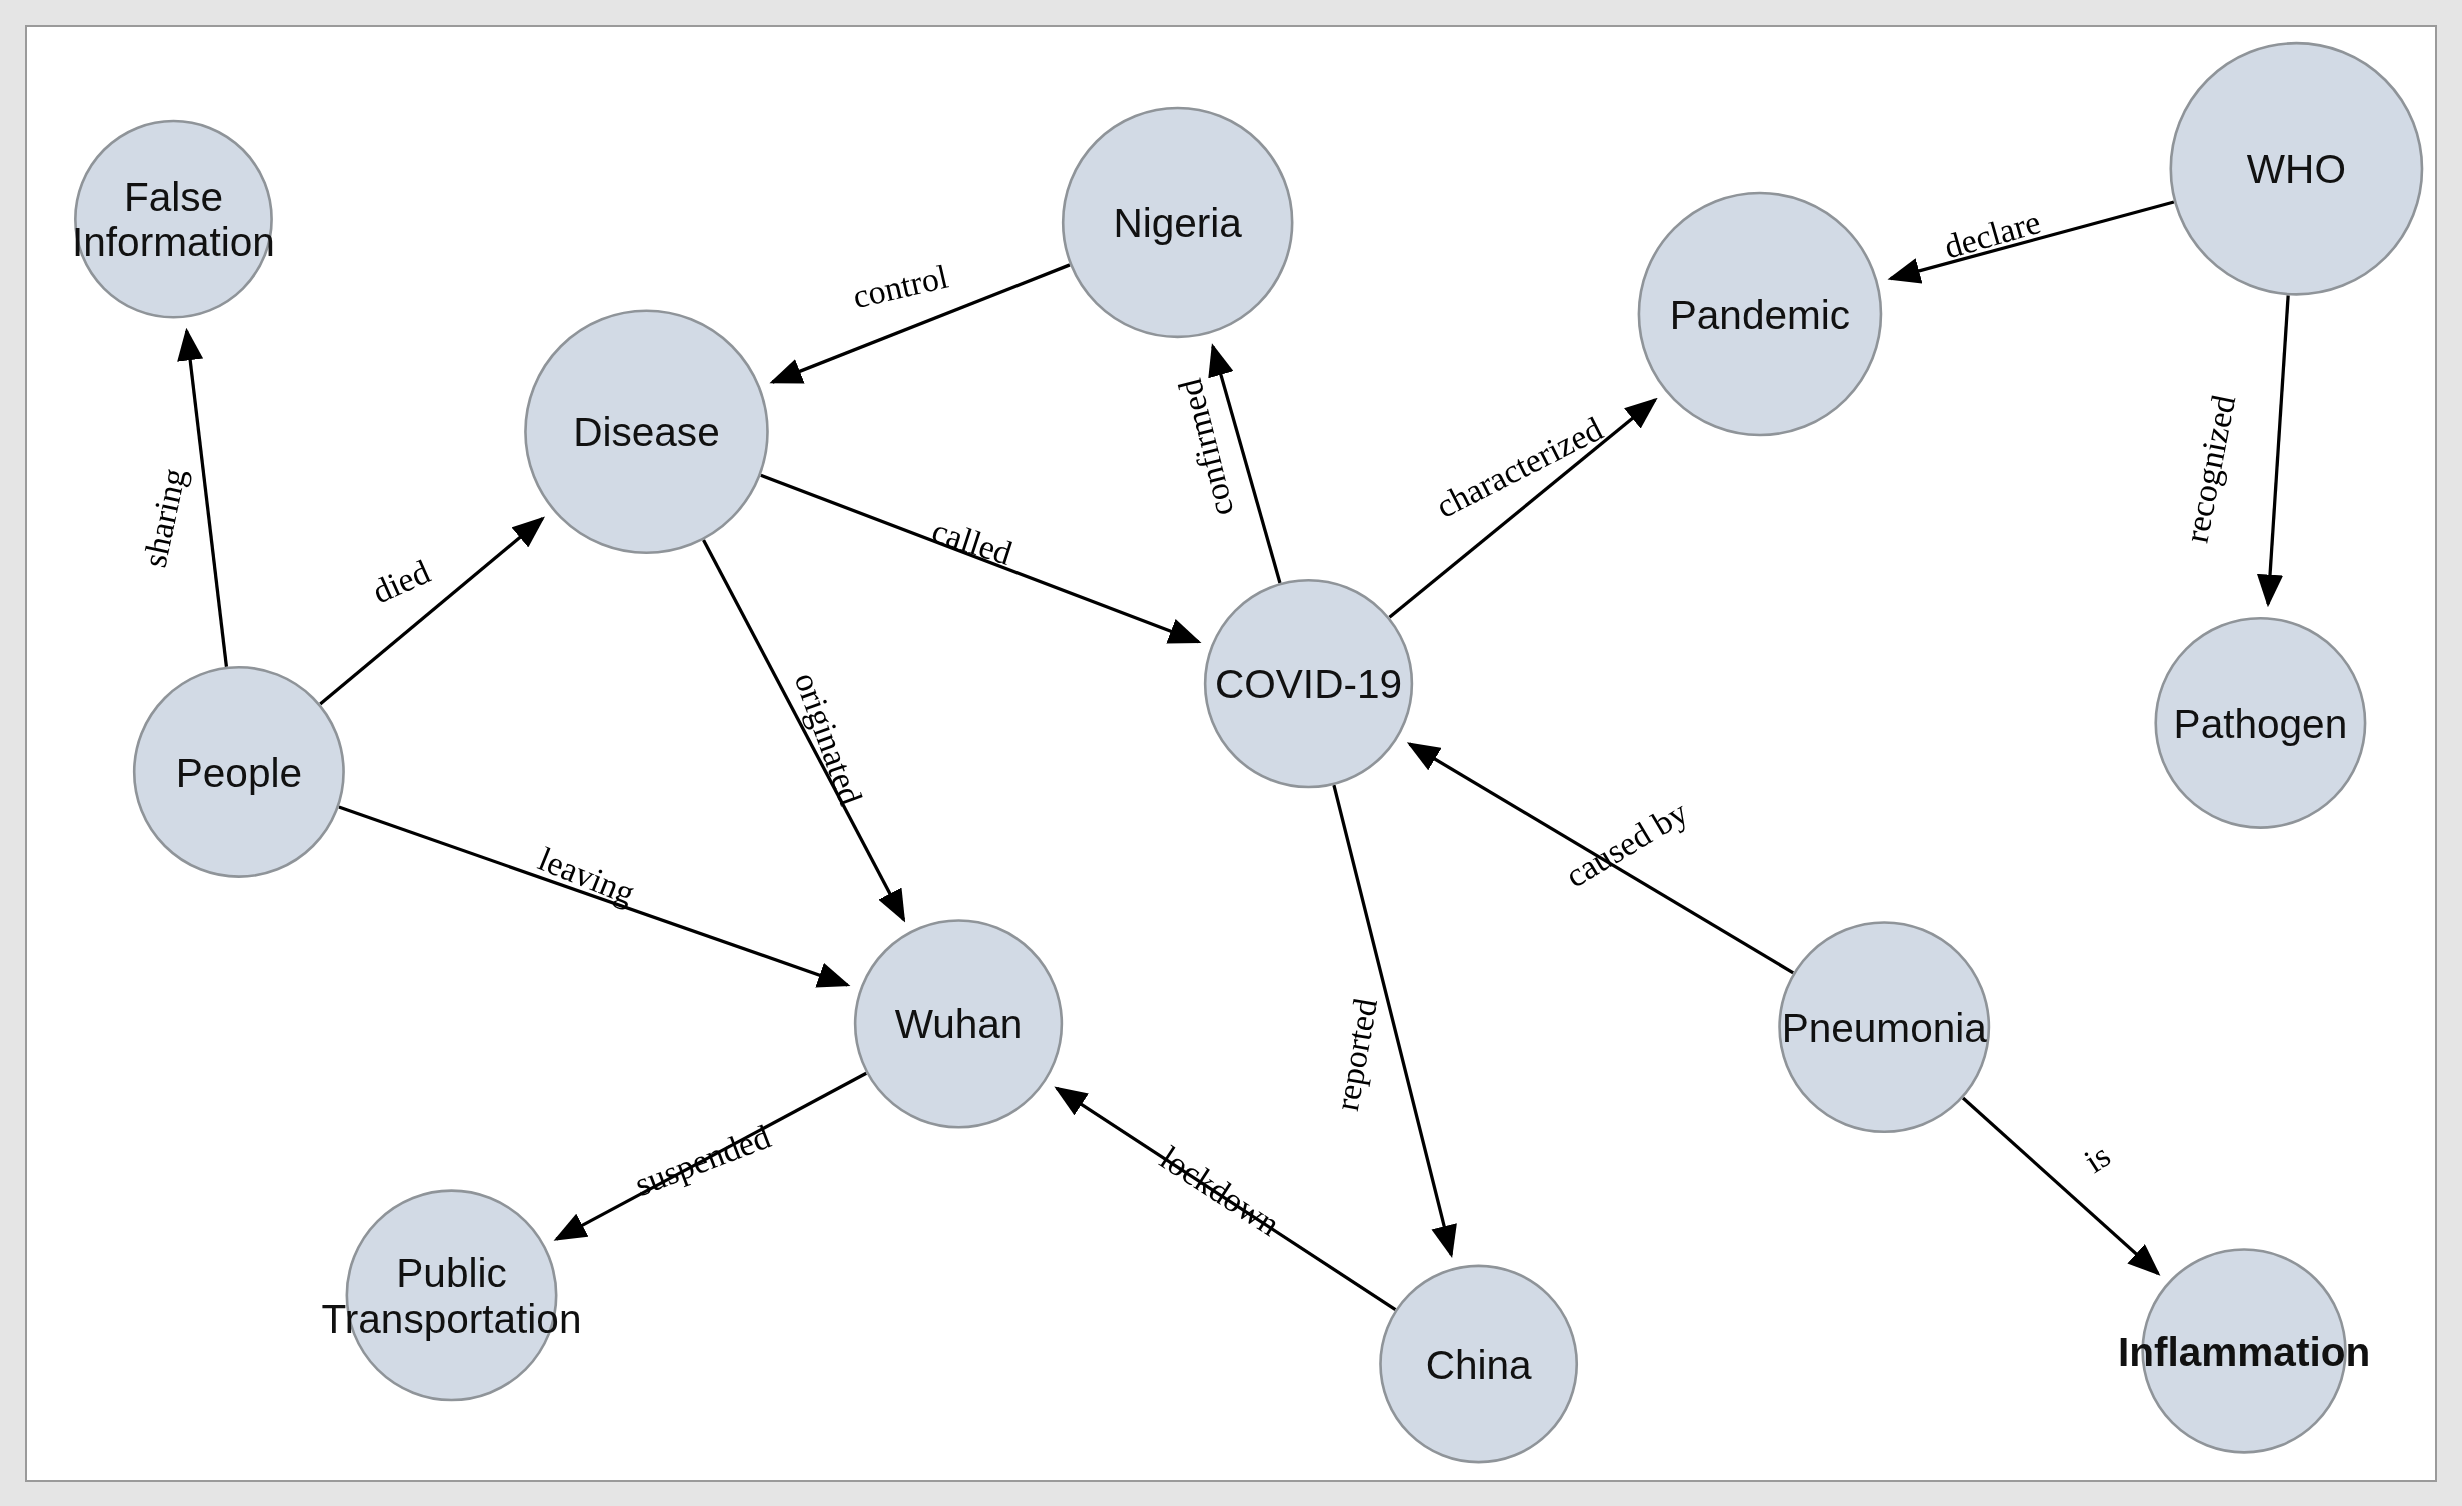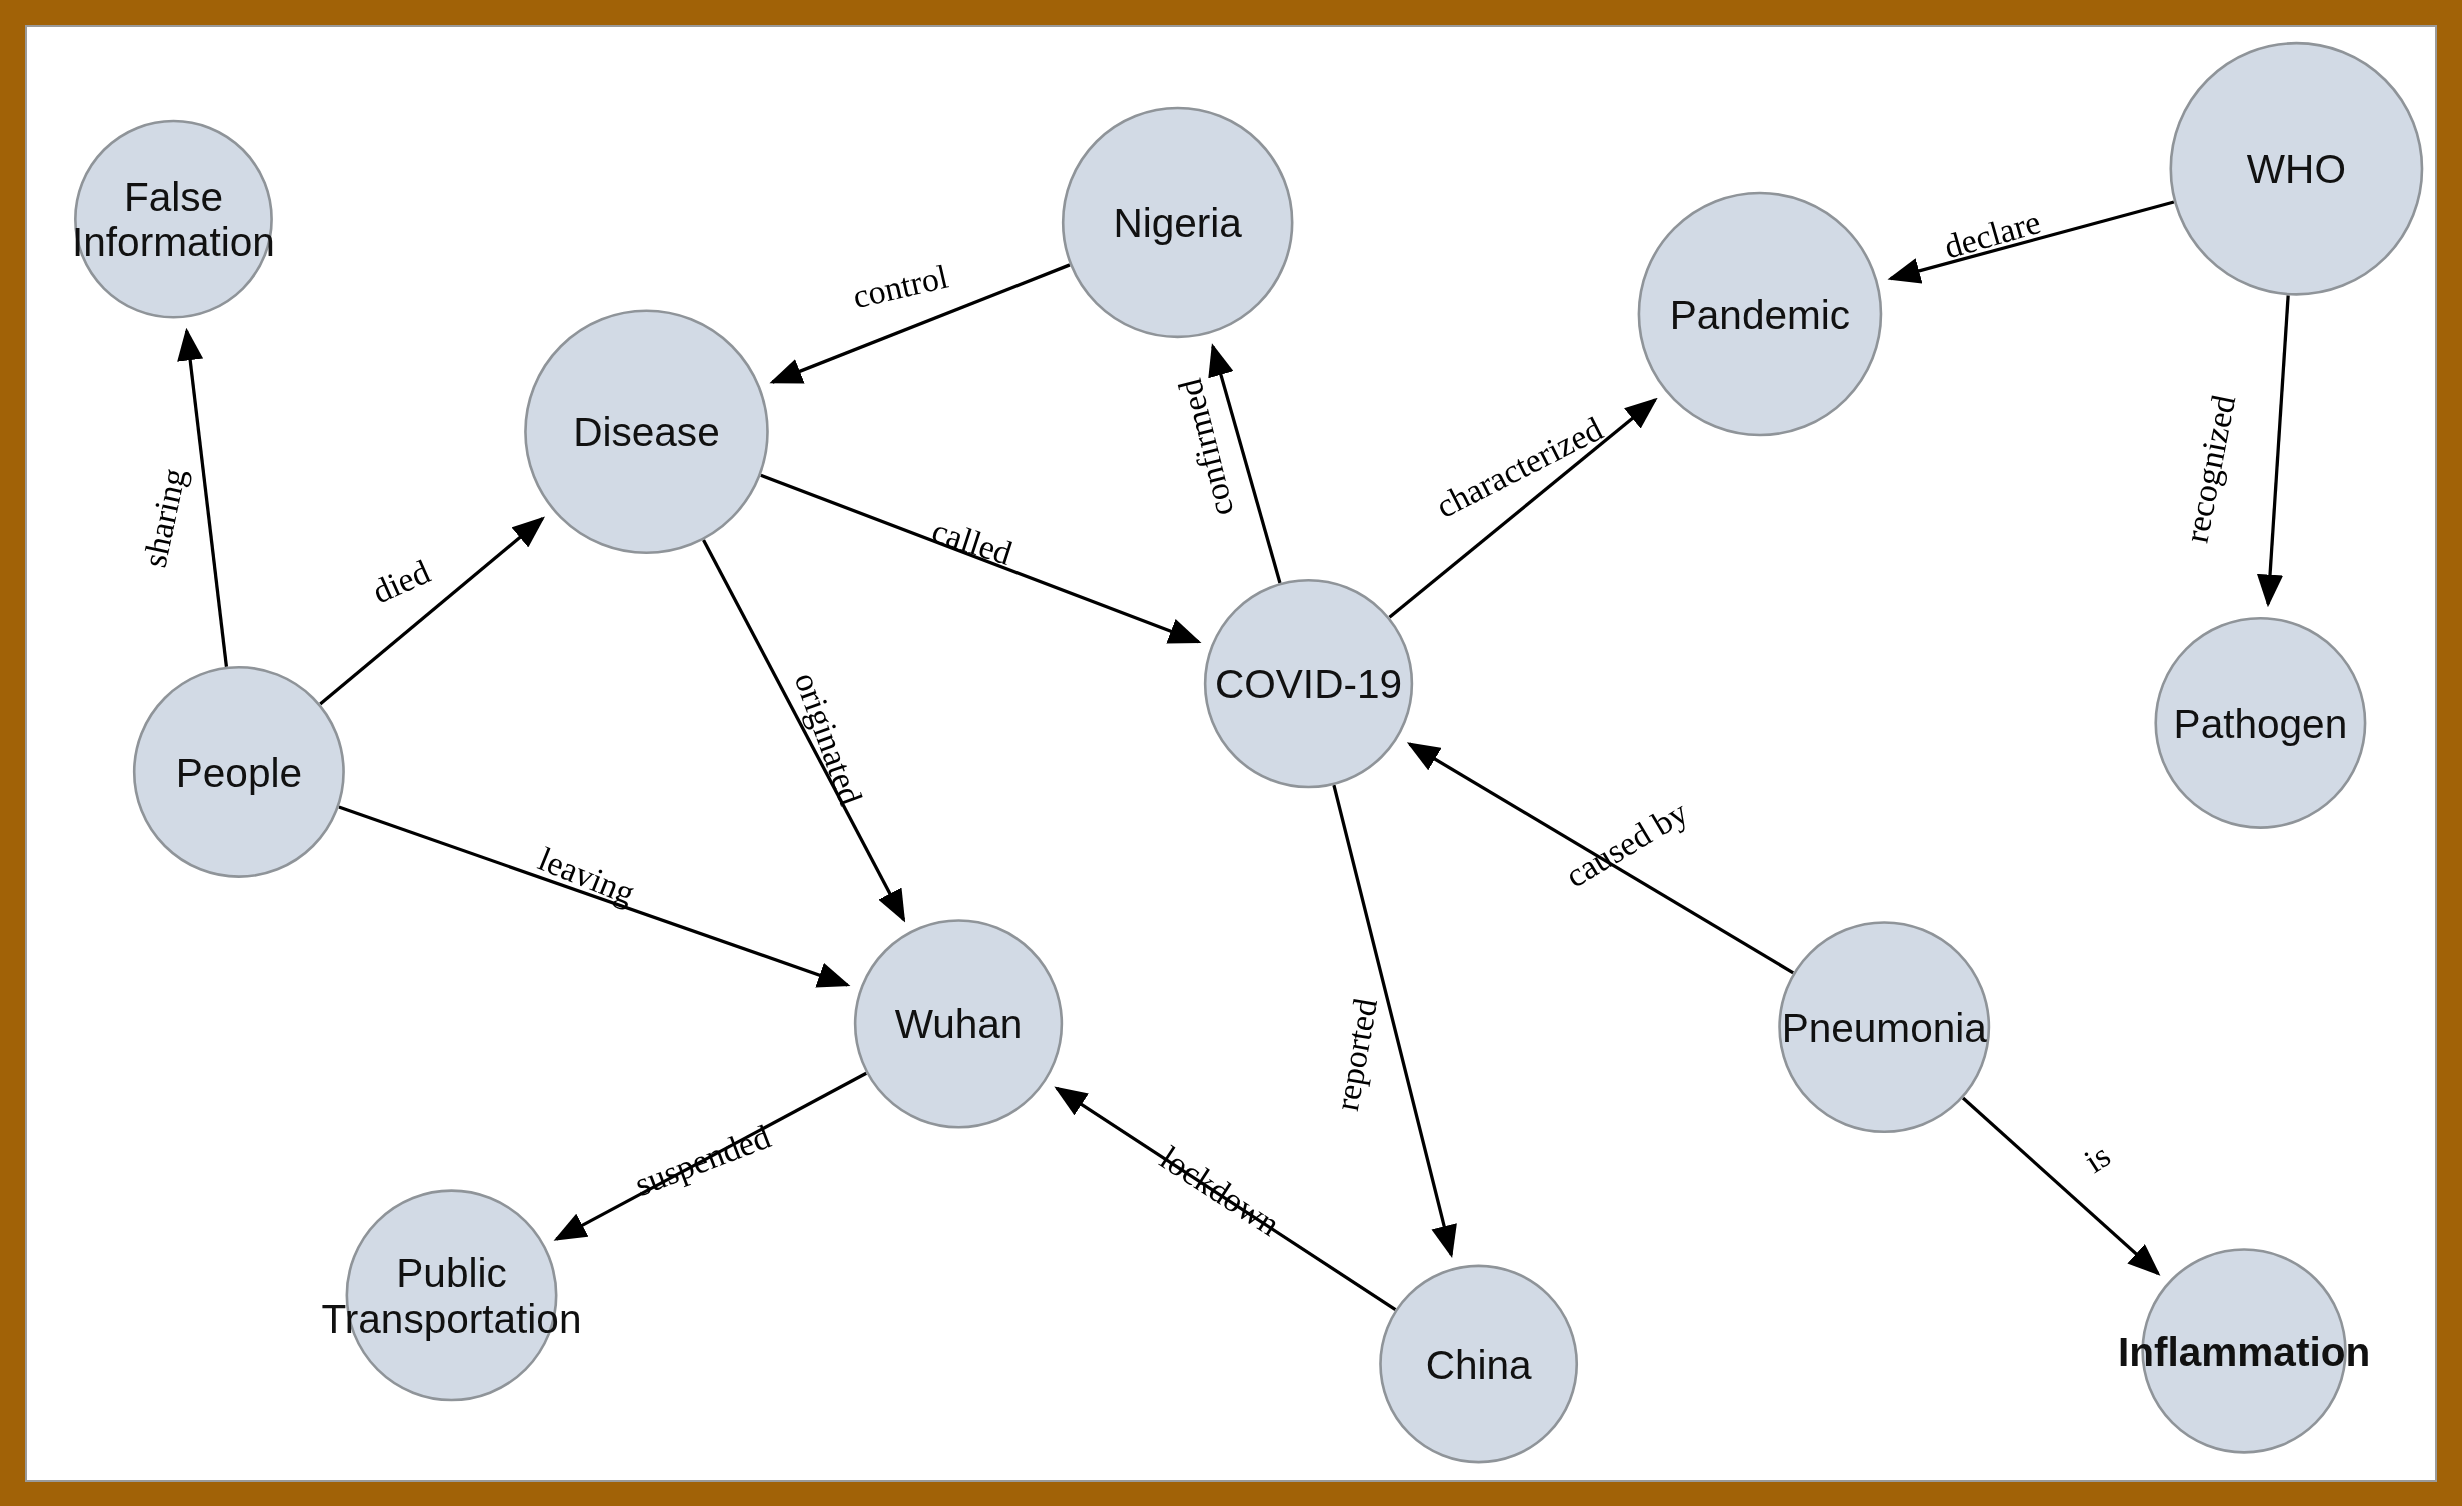--- a/index.html
+++ b/index.html
@@ -1,17 +1,17 @@
 <!DOCTYPE html>
 <html style="font-size:10.5px"><head>
 <meta charset="utf-8">
 <style>
   html,body{margin:0;padding:0;background:#fff;}
   body{font-family:"Liberation Sans",sans-serif;}
-  #stage{position:relative;width:2462px;height:1506px;background:#a16207;overflow:hidden;}
+  #stage{position:relative;width:2462px;height:1506px;background:#e5e5e5;overflow:hidden;}
   #frame{position:absolute;left:25px;top:25px;width:2412px;height:1457px;
          border:2.6px solid #9a9a9a;background:#ffffff;box-sizing:border-box;}
   svg#graph{position:absolute;left:0;top:0;width:2462px;height:1506px;}
   .node-label{font-family:"Liberation Sans",sans-serif;fill:#111111;}
   .edge-label{font-family:"Liberation Serif",serif;fill:#000000;font-size:52px;}
   .node-circle{fill:#d2dae5;stroke:#8f9499;stroke-width:4;}
   .edge-line{stroke:#000000;stroke-width:5;fill:none;}
 </style>
 </head>
 <body>

